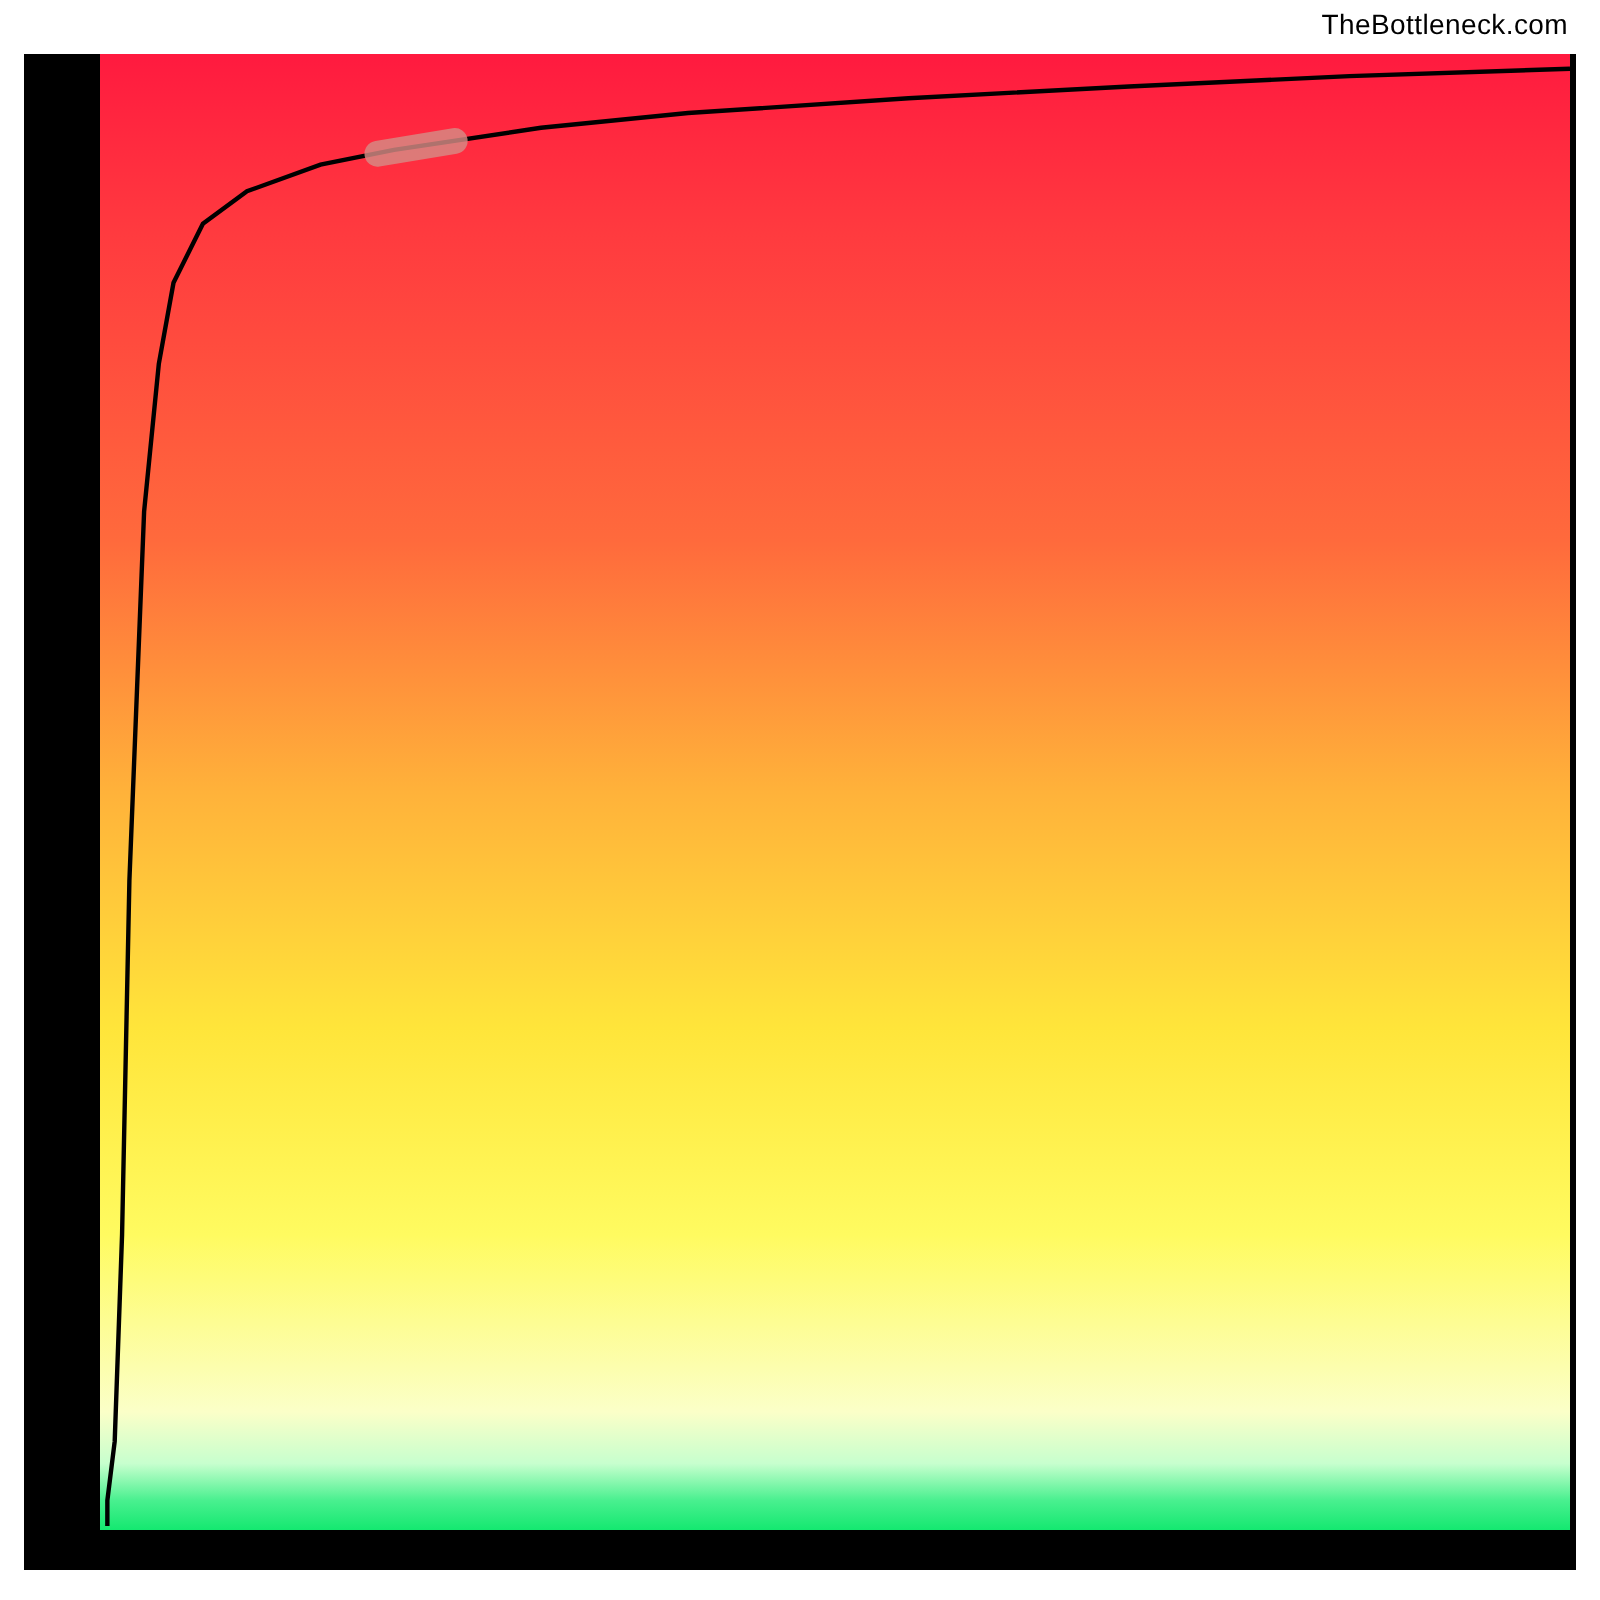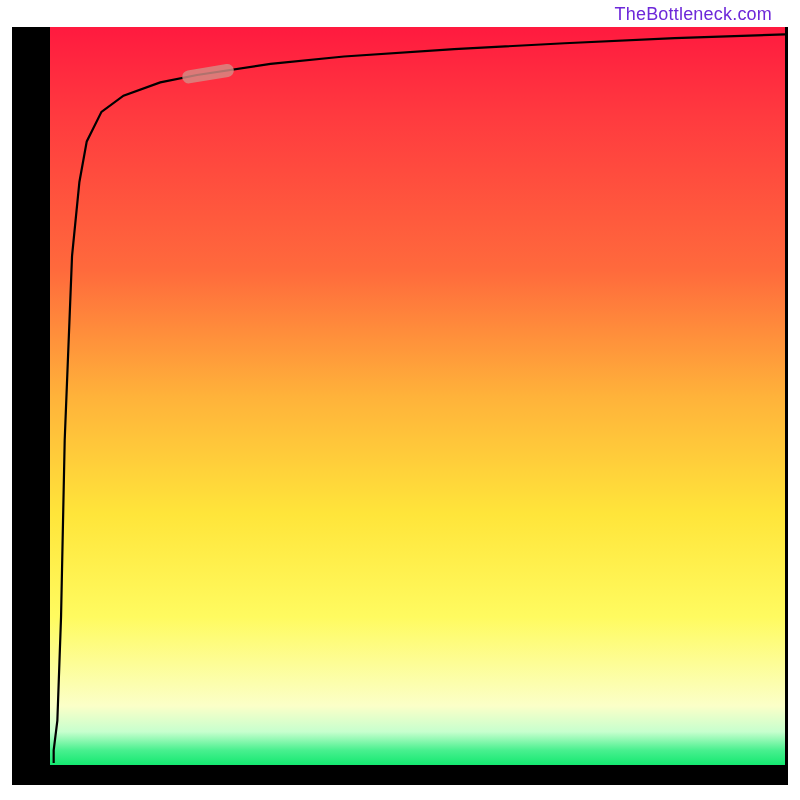--- a/index.html
+++ b/index.html
@@ -44,24 +44,24 @@
       #ffe53a 66%,
       #fffb60 80%,
       #fbffc8 92%,
       #c7ffce 95.5%,
       #49f08f 98%,
       #14e870 100%
     );
   }
   .attribution {
     position: absolute;
-    right: 28px;
+    right: 16px;
     top: 4px;
-    font-size: 18px;
-    color: #6d28d9;
+    font-size: 14px;
+    color: #000000;
     font-weight: 400;
     letter-spacing: 0.2px;
   }
   svg.curve {
     position: absolute;
     left: 0;
     top: 0;
     width: 100%;
     height: 100%;
     overflow: visible;

